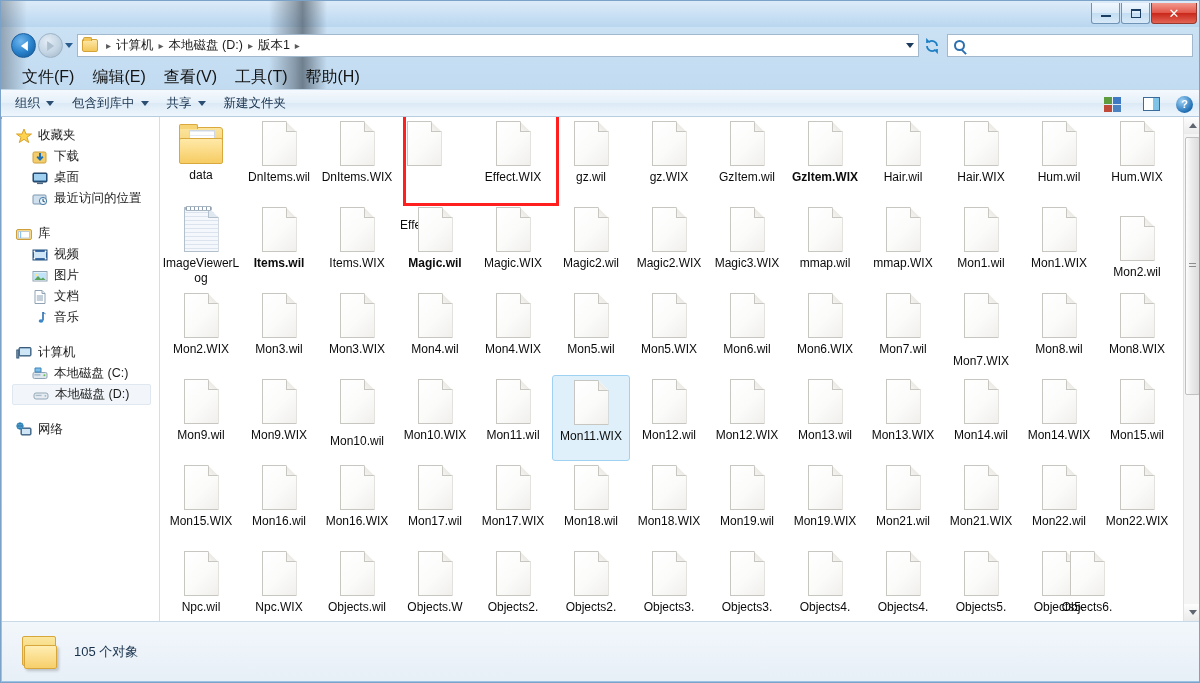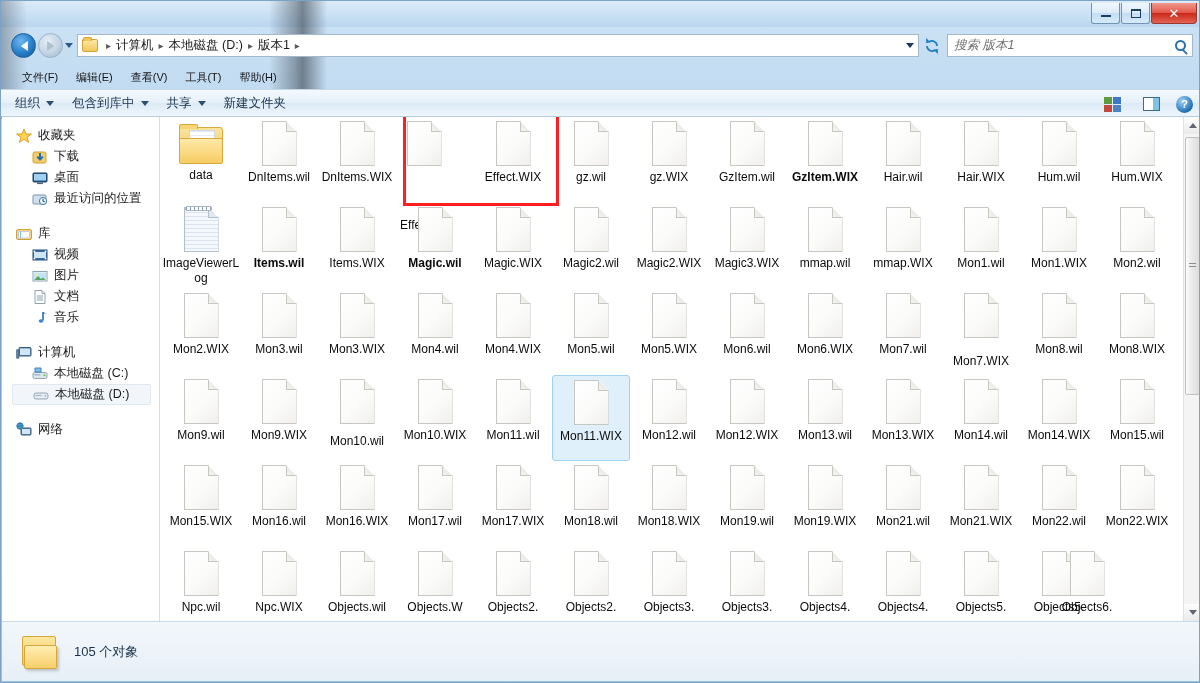--- a/index.html
+++ b/index.html
@@ -98,21 +98,21 @@
     background:#fff; border:1px solid #a2b9cd;
     display:flex; align-items:center; padding:0 6px;
   }
   #searchbox .ph { flex:1; color:#6f6f6f; font-style:italic; font-size:12.5px; }
   .mag { width:11px;height:11px;border:2px solid #2a6fae;border-radius:50%;position:relative;flex:none; }
   .mag:after{content:"";position:absolute;right:-4px;bottom:-4px;width:6px;height:2px;background:#2a6fae;transform:rotate(45deg);}
 
   
   #menubar { position:absolute; left:0; top:64px; width:1200px; height:24px;
     display:flex; align-items:center; padding-left:12px; }
-  .menu-item { padding:2px 9px; color:#141414; font-size:11px; }
+  .menu-item { padding:2px 9px; color:#141414; font-size:16px; }
 
   
   #toolbar {
     position:absolute; left:0; top:88px; width:1200px; height:28px;
     background: linear-gradient(to bottom,#f4f9fd 0%,#e6f0f9 48%,#dceaf6 52%,#eef6fc 100%);
     border-top:1px solid #c3d7e8; border-bottom:1px solid #b6cde0;
     display:flex; align-items:center; padding-left:14px;
   }
   .tb-item { display:flex; align-items:center; color:#16314d; font-size:12.5px; margin-right:18px; }
   .tb-item .cv { width:0;height:0;margin-left:6px;
@@ -264,21 +264,20 @@
     <div id="crumbdrop">
         <i></i>
       </div>
     <div id="refreshbtn">
       <svg width="16" height="16" viewBox="0 0 16 16">
         <path d="M3 5 L3 2 L5 4 A5 5 0 0 1 13 8" stroke="#1c7fc4" stroke-width="1.7" fill="none"></path>
         <path d="M13 11 L13 14 L11 12 A5 5 0 0 1 3 8" stroke="#1c7fc4" stroke-width="1.7" fill="none"></path>
       </svg>
     </div>
     <div id="searchbox">
-      <span class="ph">搜索 版本1</span>
       <span class="mag"></span>
     </div>
   </div>
 
   <div id="menubar">
     <div class="menu-item">文件(F)</div>
     <div class="menu-item">编辑(E)</div>
     <div class="menu-item">查看(V)</div>
     <div class="menu-item">工具(T)</div>
     <div class="menu-item">帮助(H)</div>
@@ -645,21 +644,21 @@
             </span>
             <span class="flabel">Mon1.wil</span>
           </div>
           <div class="fitem" style="left: 860px; top: 86px;">
             <span class="ic-file">
               <span class="pg"></span>
               <span class="fold"></span>
             </span>
             <span class="flabel">Mon1.WIX</span>
           </div>
-          <div class="fitem" style="left: 938px; top: 86px;">
+          <div class="fitem" style="left: 938px; top: 86px; justify-content: center;">
             <span class="ic-file">
               <span class="pg"></span>
               <span class="fold"></span>
             </span>
             <span class="flabel">Mon2.wil</span>
           </div>
           <div class="fitem" style="left: 2px; top: 172px;">
             <span class="ic-file">
               <span class="pg"></span>
               <span class="fold"></span>

